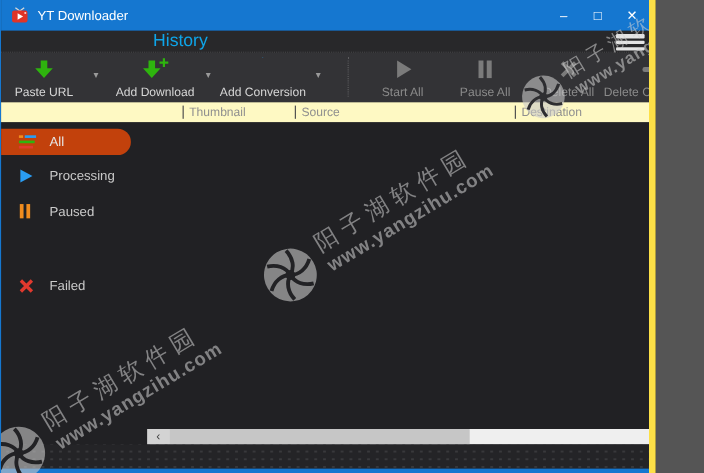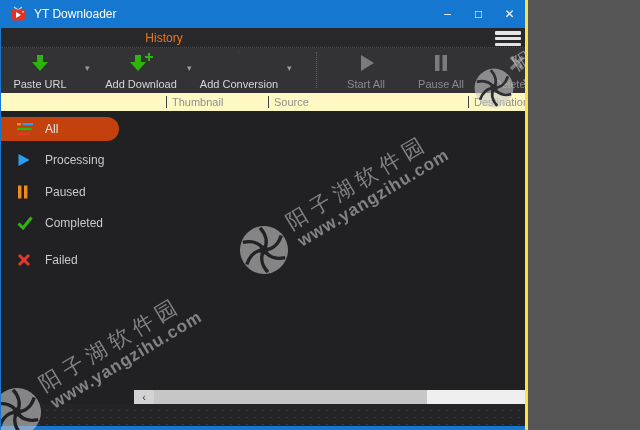--- a/index.html
+++ b/index.html
@@ -1,31 +1,31 @@
 <!DOCTYPE html>
 <html><head>
 <meta charset="utf-8">
 <style>
   html,body{margin:0;padding:0;background:#555;}
   *{box-sizing:border-box;font-family:"Liberation Sans",sans-serif;}
-  .window{position:relative;width:528px;height:430px;background:#212124;overflow:hidden;
-    border-left:1px solid #1577d0;border-right:3px solid #fde047;}
+  .window{position:relative;width:596px;height:430px;background:#212124;overflow:hidden;
+    border-left:1px solid #1577d0;border-right:6px solid #fde047;}
   
   .titlebar{position:absolute;left:0;top:0;width:100%;height:28px;background:#1577d0;display:flex;align-items:center;}
   .appicon{width:16px;height:16px;margin:0 8px 0 9px;}
   .apptitle{color:#fff;font-size:12px;}
   .wincontrols{position:absolute;right:0;top:0;height:28px;display:flex;}
   .winbtn{width:31px;height:28px;color:#fff;font-size:12px;display:flex;align-items:center;justify-content:center;}
   
   .tabrow{position:absolute;left:0;top:28px;width:100%;height:20px;background:#28282a;border-bottom:1px dotted #4a4a4d;}
   .tab-active{position:absolute;left:14px;top:0;width:94px;height:20px;background:#3b3b3e;
     clip-path:polygon(17px 0,100% 0,100% 100%,0 100%);display:flex;align-items:center;justify-content:center;
     color:#efefef;font-size:12px;font-weight:bold;padding-left:8px;}
   .tab-idle{position:absolute;left:108px;top:0;width:110px;height:20px;display:flex;align-items:center;justify-content:center;
-    color:#f97316;font-size:12px;}
+    color:#0ea5e9;font-size:16px;}
   .hamburger{position:absolute;right:4px;top:3px;width:26px;height:15px;display:flex;flex-direction:column;justify-content:space-between;}
   .hamburger div{height:3.5px;background:#e4e4e4;border-radius:1px;}
   
   .toolbar{position:absolute;left:0;top:48px;width:100%;height:45px;background:#333336;}
   .tbtn{position:absolute;top:4px;height:38px;display:flex;flex-direction:column;align-items:center;justify-content:space-between;}
   .tbtn .lbl{font-size:11px;color:#d6d6d6;white-space:nowrap;}
   .tbtn.disabled .lbl{color:#8a8a8a;}
   .chev{position:absolute;top:15px;font-size:9px;color:#9a9a9a;}
   .tsep{position:absolute;left:315px;top:4px;height:36px;border-left:1px dotted #5d5d5f;}
   
@@ -184,28 +184,20 @@
   <div class="sideitem" style="top:180px;">
     <span class="ic">
       <svg width="12" height="14" viewBox="0 0 12 14">
         <rect x="1" y="0.5" width="3.4" height="13" fill="#f08c1e"></rect>
         <rect x="7" y="0.5" width="3.4" height="13" fill="#f08c1e"></rect>
       </svg>
     </span>
     <span class="txt">Paused</span>
   </div>
 
-  <div class="sideitem" style="top:211px;">
-    <span class="ic">
-      <svg width="16" height="14" viewBox="0 0 16 14">
-        <path d="M1.5,7.5 L6,12 L14.5,1.5" stroke="#2eb40e" stroke-width="3" fill="none"></path>
-      </svg>
-    </span>
-    <span class="txt">Completed</span>
-  </div>
 
   <div class="sideitem" style="top:243px;align-items:flex-end;">
     <span class="ic">
       <svg width="14" height="14" viewBox="0 0 14 14">
         <path d="M2,2 L12,12 M12,2 L2,12" stroke="#e0392e" stroke-width="3"></path>
       </svg>
     </span>
     <span class="txt">Failed</span>
   </div>
 

